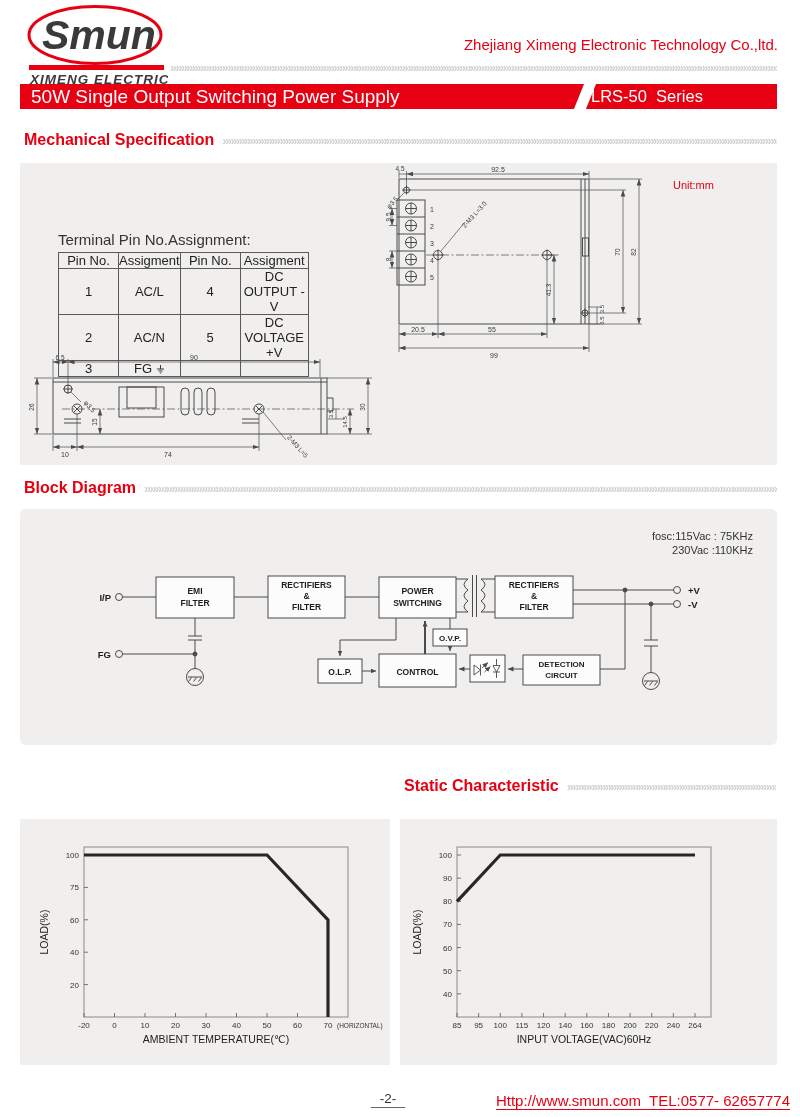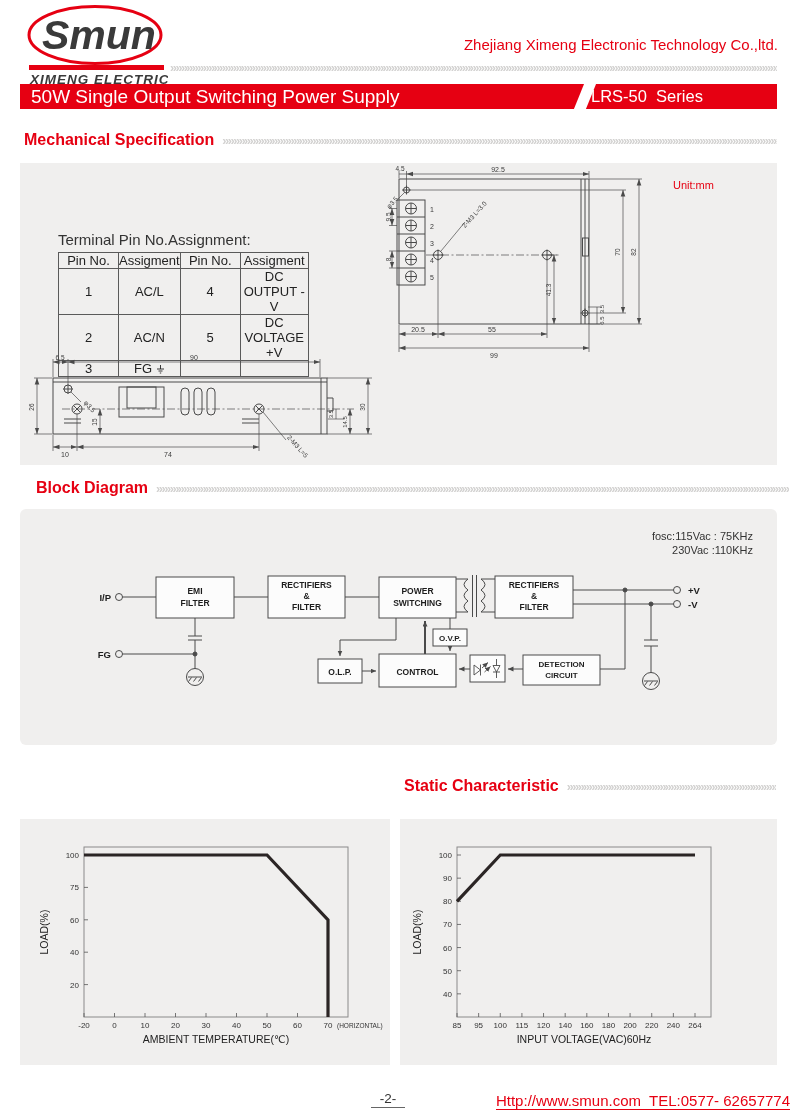--- a/index.html
+++ b/index.html
@@ -292,21 +292,21 @@
         <text class="dim7" x="41" y="106" text-anchor="middle">10</text>
         <text class="dim7" x="144" y="106" text-anchor="middle">74</text>
         <text class="dim" x="272" y="97" text-anchor="middle" transform="rotate(48 272 97)">2-M3 L=5</text>
         <text class="dim6" x="308.5" y="63" text-anchor="middle" transform="rotate(-90 308.5 63)">3.5</text>
         <text class="dim6" x="322.5" y="71" text-anchor="middle" transform="rotate(-90 322.5 71)">14.5</text>
         <text class="dim" x="340.5" y="56" text-anchor="middle" transform="rotate(-90 340.5 56)">30</text>
       </g>
     </svg>
   </div>
 
-  <div class="sec-row" style="left:24px;top:477px;width:753px;margin-left:12px;">
+  <div class="sec-row" style="left:24px;top:477px;width:753px;">
     <span class="sec-title">Block Diagram</span>
     <span class="chev">»»»»»»»»»»»»»»»»»»»»»»»»»»»»»»»»»»»»»»»»»»»»»»»»»»»»»»»»»»»»»»»»»»»»»»»»»»»»»»»»»»»»»»»»»»»»»»»»»»»»»»»»»»»»»»»»»»»»»»»»</span>
   </div>
 
   <div class="panel" style="left:20px;top:509px;width:757px;height:236px;border-radius:6px;">
     <svg width="757" height="236" viewBox="0 0 757 236">
       <defs>
         <marker id="mC" markerWidth="7" markerHeight="7" refX="5.5" refY="2.5" orient="auto-start-reverse" markerUnits="userSpaceOnUse">
           <path d="M0,0 L5.5,2.5 L0,5 Z" fill="#4a4a4a"></path>
         </marker>

